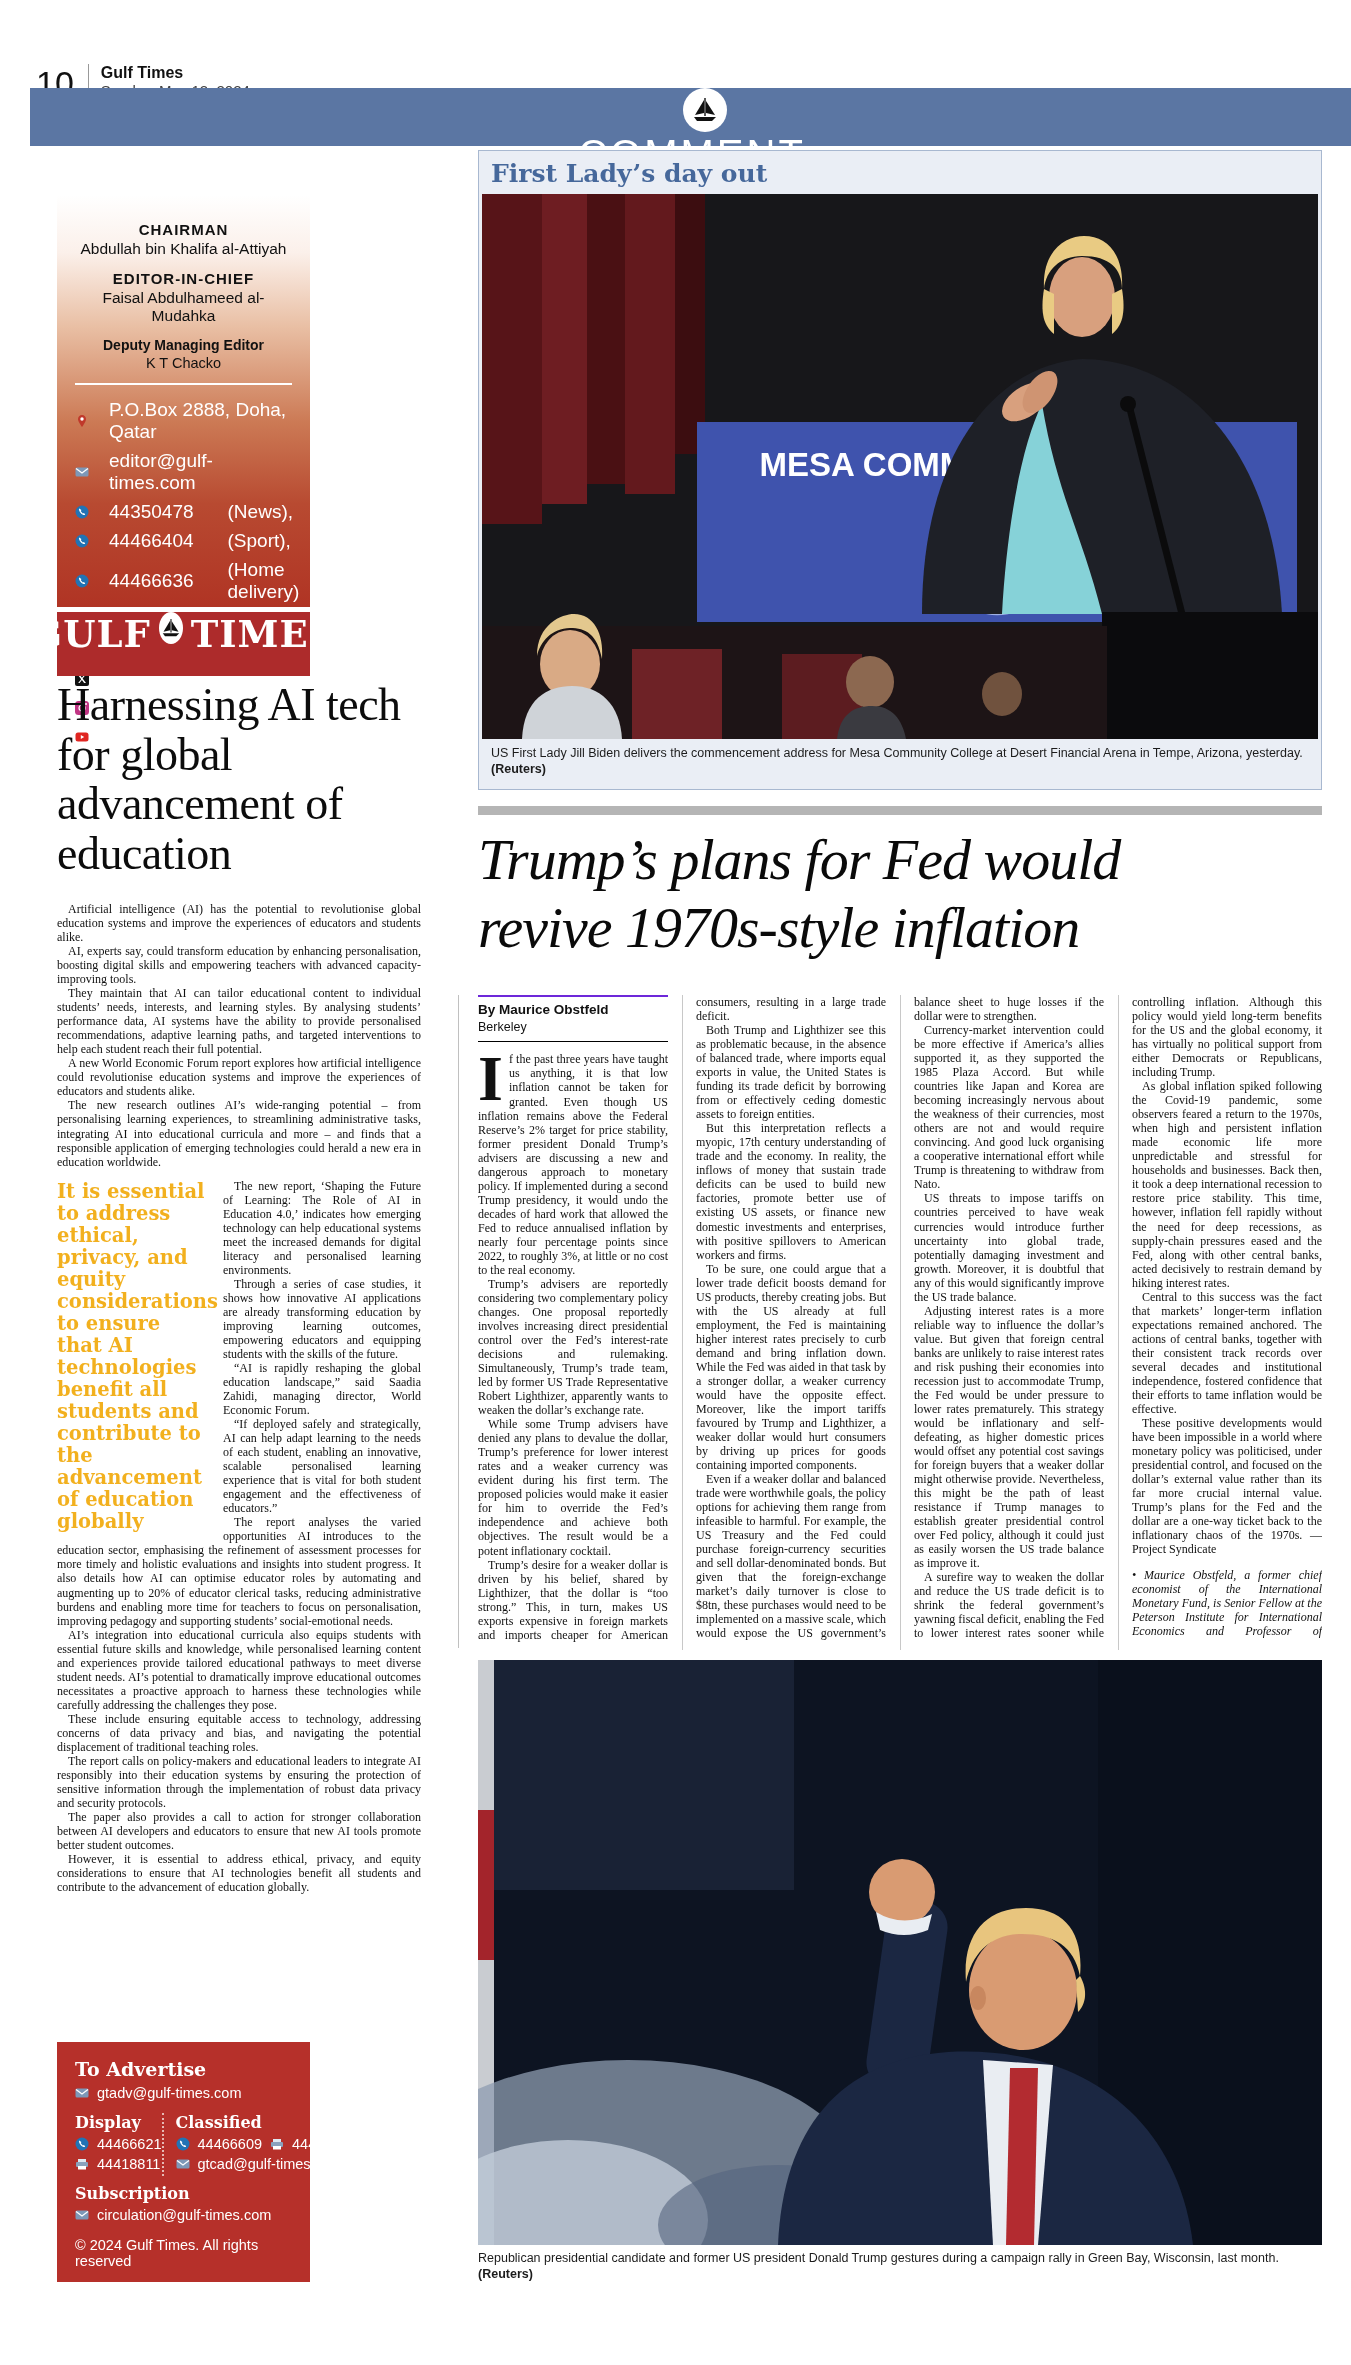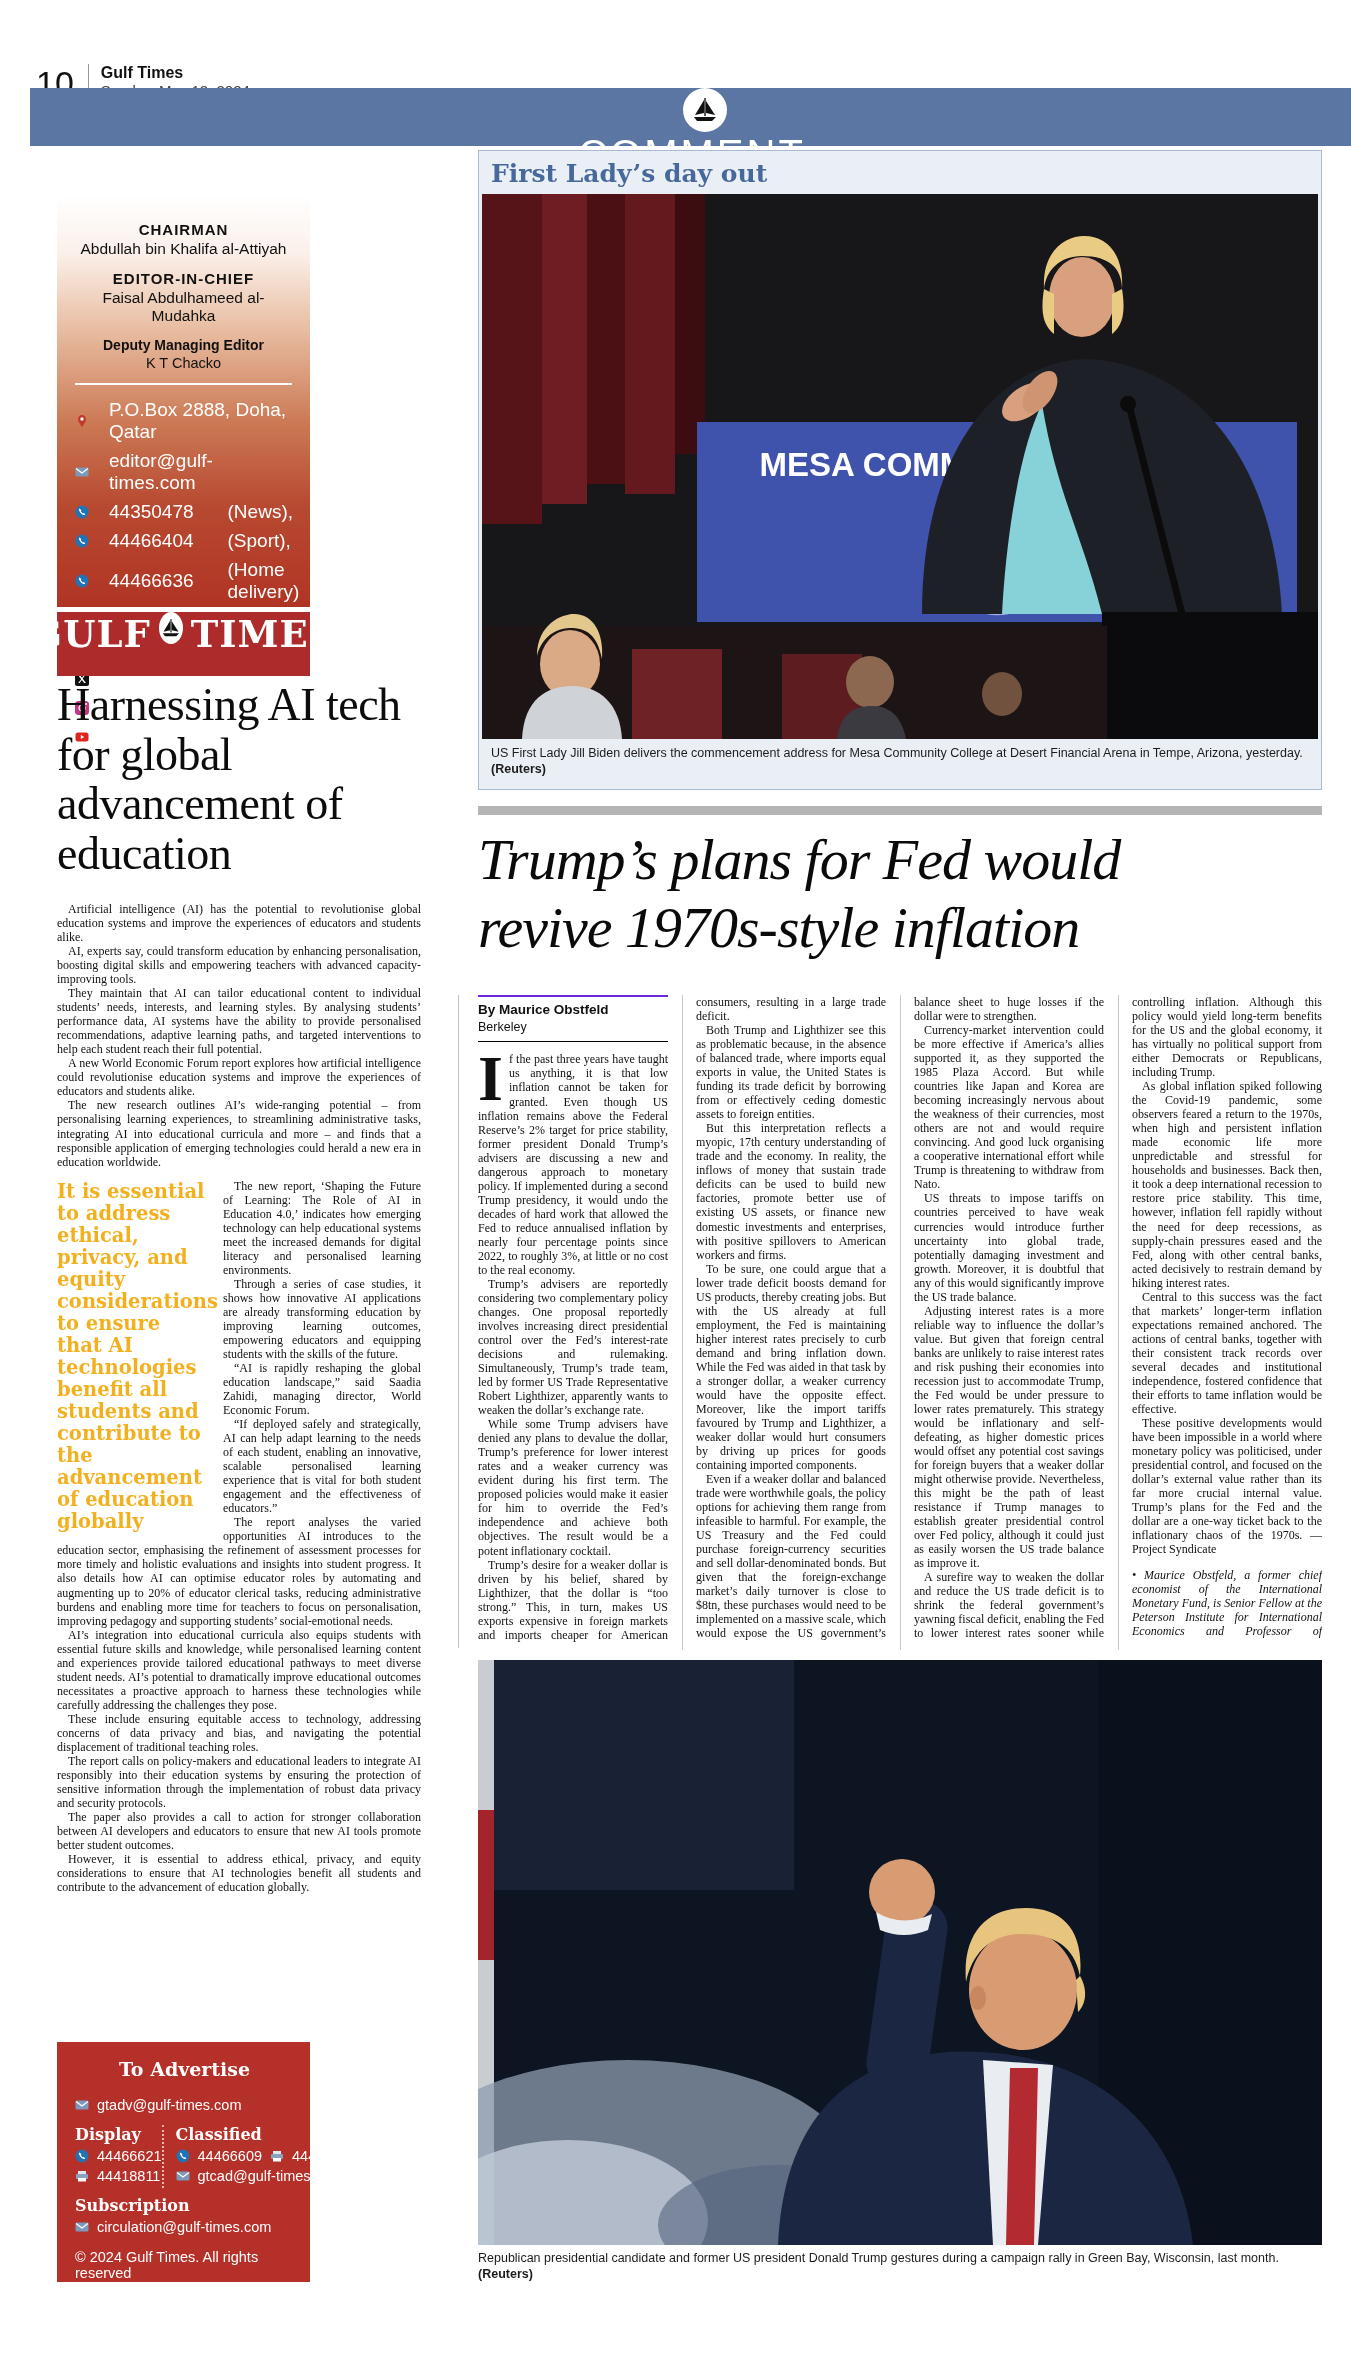--- a/index.html
+++ b/index.html
@@ -69,21 +69,21 @@
      break-inside:avoid;}
   .byline-name{font-weight:bold;font-size:13.5px;}
   .byline-loc{font-size:12.5px;margin-top:2px;}
   .lead{text-indent:0 !important;}
   .dropcap{float:left;font-family:"Liberation Serif", serif;font-weight:bold;font-size:64px;
      line-height:50px;margin:2px 6px 0 0;}
   .bio{font-style:italic;margin-top:12px !important;text-indent:0 !important;}
 
   
   .adv{background:#b6302a;color:#fff;font-family:"Liberation Sans", sans-serif;padding:16px 16px 14px 18px;}
-  .adv-title{font-family:"DejaVu Serif", serif;font-weight:bold;font-size:19px;margin-bottom:17px;text-align:center;}
+  .adv-title{font-family:"DejaVu Serif", serif;font-weight:bold;font-size:19px;margin-bottom:5px;}
   .adv-row{display:flex;align-items:center;gap:8px;font-size:14.5px;margin-bottom:4px;}
   .adv-cols{display:flex;margin-top:12px;}
   .adv-col{flex:1;}
   .adv-col.right{border-left:2px dotted #e6b9b4;padding-left:12px;}
   .adv-sub{font-family:"DejaVu Serif", serif;font-weight:bold;font-size:16px;margin-bottom:4px;}
   .adv-copy{font-size:14.5px;margin-top:14px;}
   .vert-rule{width:1px;background:#c0c0c0;}
 </style>
 </head>
 <body>

